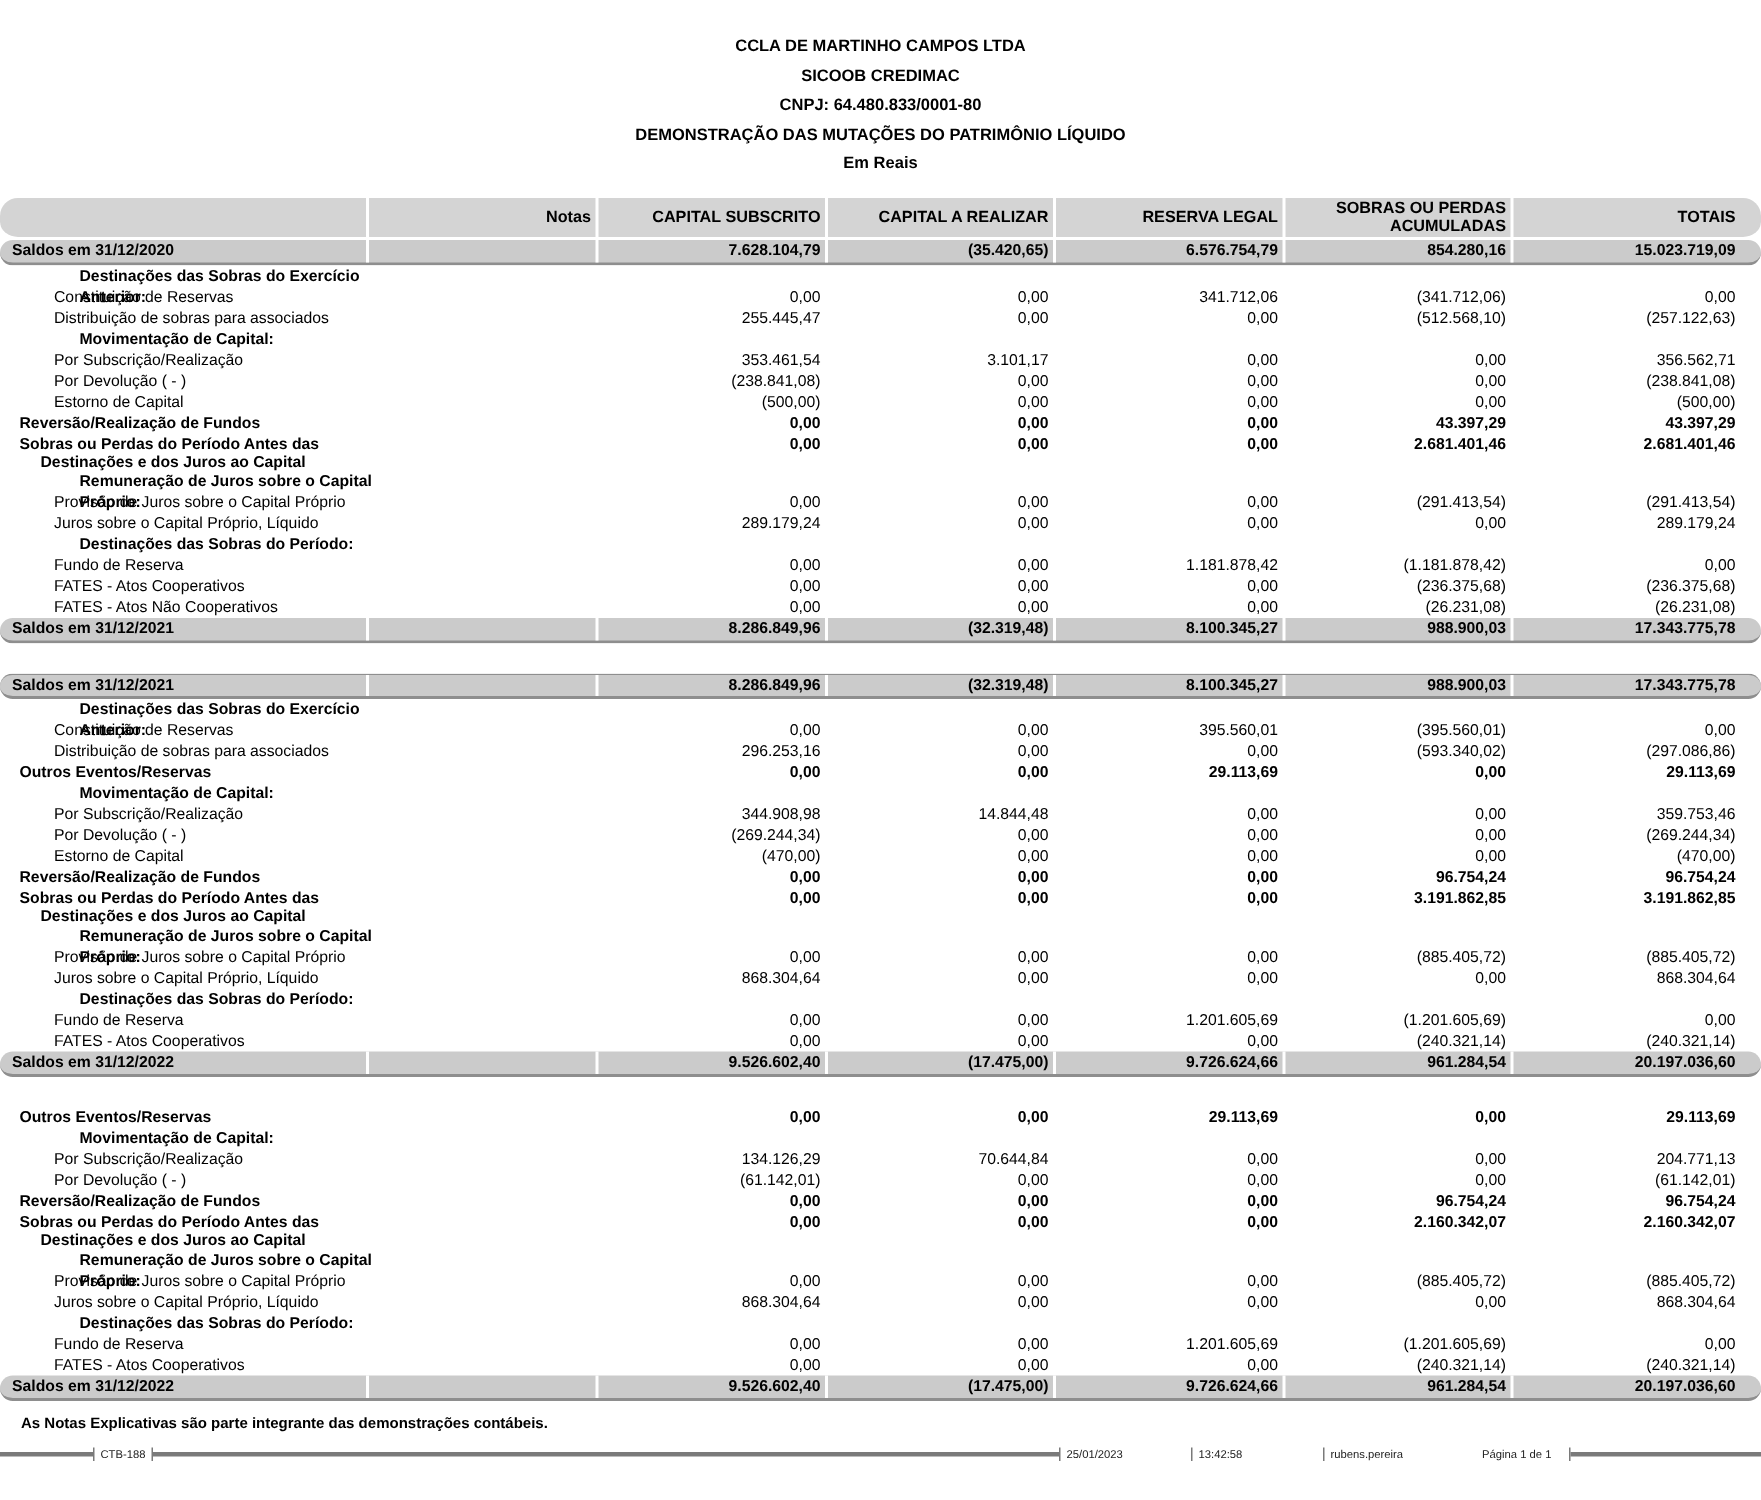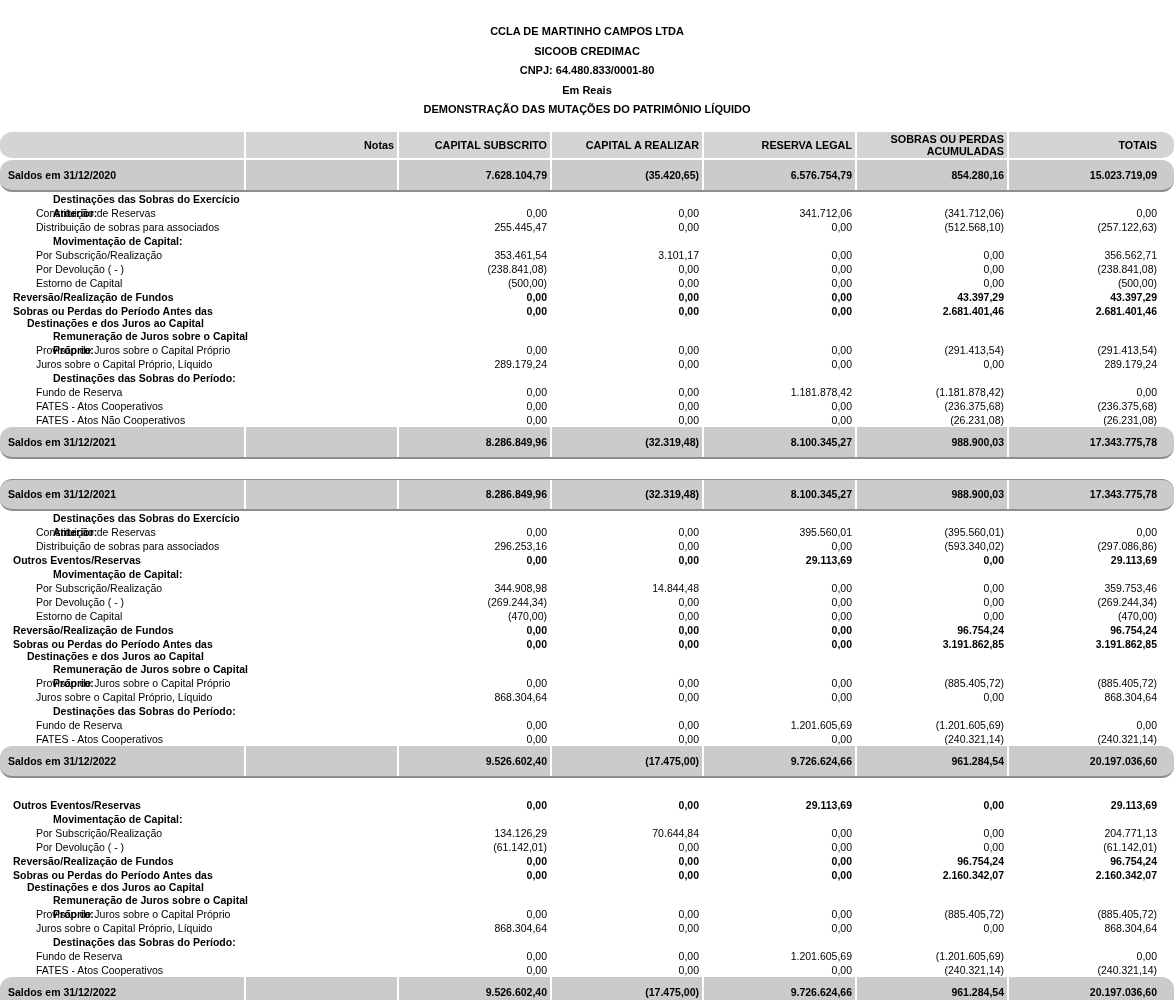--- a/index.html
+++ b/index.html
@@ -19,21 +19,21 @@
   .num  { width:153px; text-align:right; padding-right:3px; }
   .num.c2 { width:152px; }
   .num.c4 { width:152px; }
   .thead {
     background:#d4d4d4; min-height:28px; align-items:center;
     border-bottom:2px solid #fff;
   }
   .thead .cell { font-weight:bold; font-size:10.8px; line-height:12px; }
   .thead .cell + .cell { border-left:2px solid #fff; align-self:stretch; display:flex; align-items:center; justify-content:flex-end; }
   .r-total {
-    background:#cbcbcb; height:32px; align-items:center; font-weight:bold;
+    background:#cbcbcb; height:17px; align-items:center; font-weight:bold;
     border-bottom:2px solid #8e8e8e;
   }
   .r-total .cell { font-weight:bold; }
   .r-total .cell + .cell { border-left:2px solid #fff; align-self:stretch; display:flex; align-items:center; justify-content:flex-end; }
   .sec-top { border-top:1px solid #8e8e8e; }
   .r-data  { height:14px; }
   .r-data .lbl { padding-left:36px; }
   .r-group { height:14px;padding-left:40px; }
   .r-group .lbl, .r-bold .lbl { padding-left:13px; font-weight:bold; }
   .r-bold .num { font-weight:bold; }
@@ -53,22 +53,22 @@
   }
   .w-date { width:87px; } .w-time { width:87px; } .w-user { width:101px; } .w-page { width:62px; }
 </style>
 </head>
 <body>
 
 <div class="doc-header">
   <div>CCLA DE MARTINHO CAMPOS LTDA</div>
   <div>SICOOB CREDIMAC</div>
   <div>CNPJ: 64.480.833/0001-80</div>
+  <div>DEMONSTRAÇÃO DAS MUTAÇÕES DO PATRIMÔNIO LÍQUIDO</div>
   <div>Em Reais</div>
-  <div>DEMONSTRAÇÃO DAS MUTAÇÕES DO PATRIMÔNIO LÍQUIDO</div>
 </div>
 
 <div class="table">
   <div class="row thead">
     <div class="cell lbl"></div>
     <div class="cell num">Notas</div>
     <div class="cell num">CAPITAL SUBSCRITO</div>
     <div class="cell num c2">CAPITAL A REALIZAR</div>
     <div class="cell num">RESERVA LEGAL</div>
     <div class="cell num c4">SOBRAS OU PERDAS ACUMULADAS</div>

